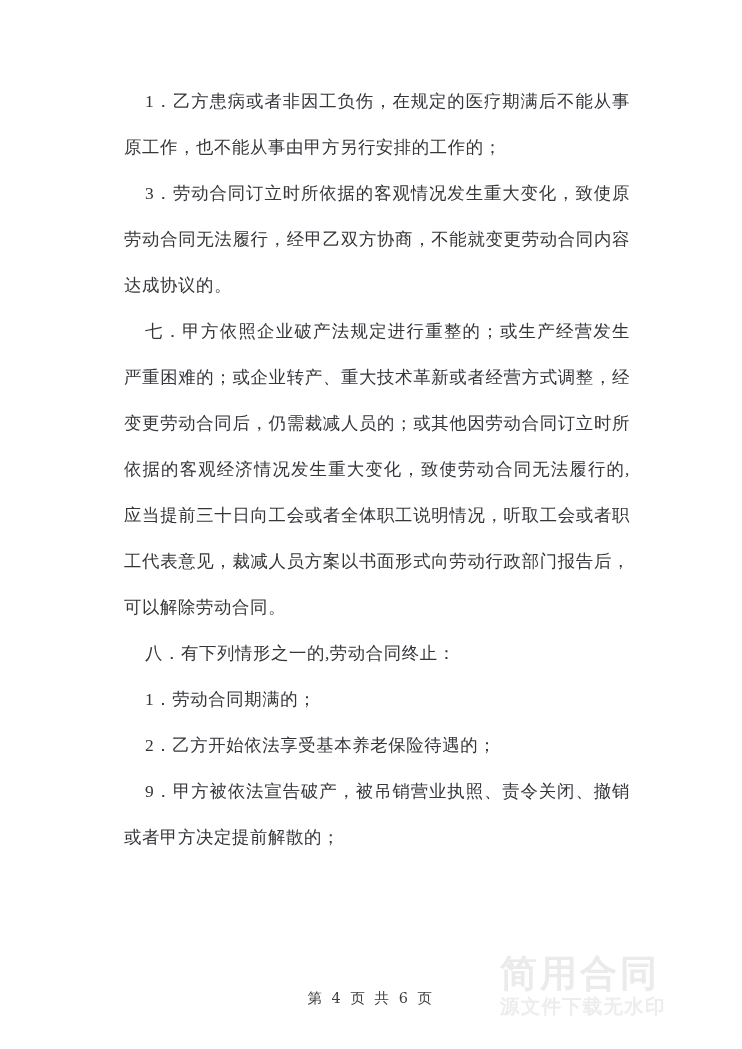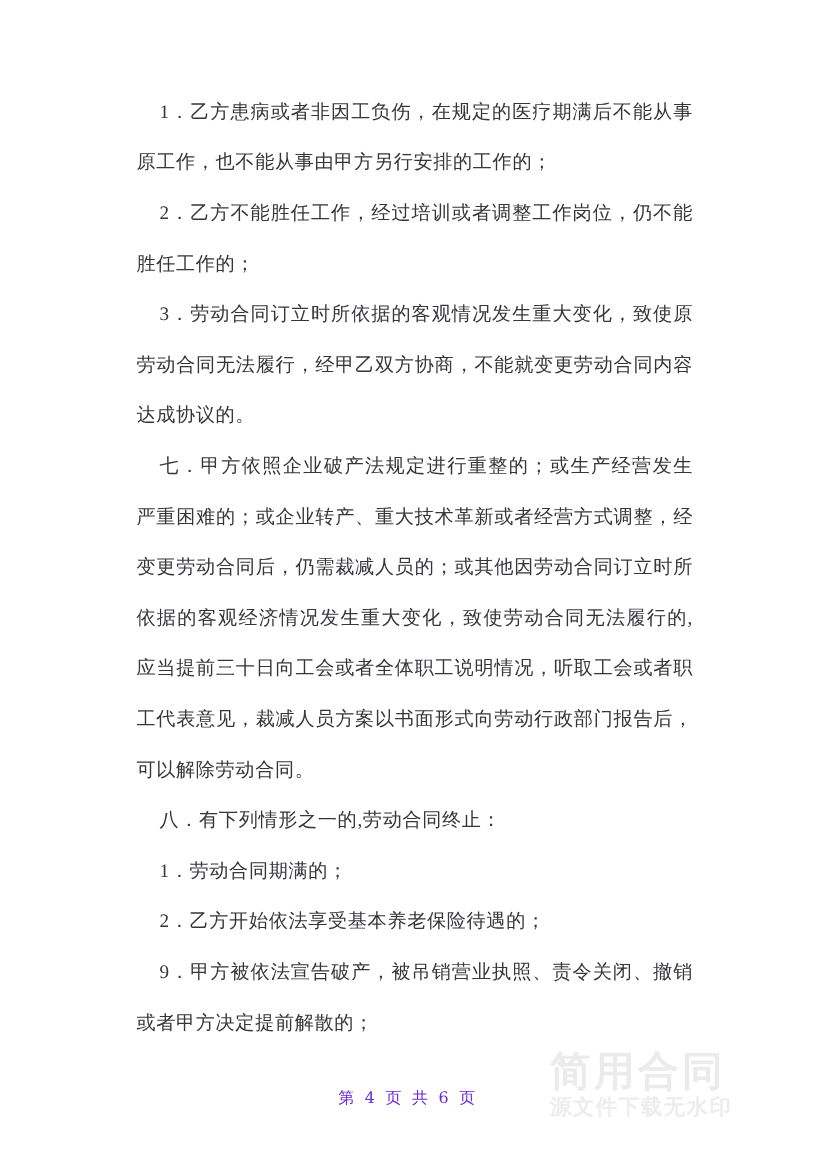--- a/index.html
+++ b/index.html
@@ -89,32 +89,31 @@
   #footer {
     position: absolute;
     left: 0;
     top: 988px;
     width: 742px;
     text-align: center;
   }
   #footer .pagenum {
     font-family: "DejaVu Serif", "Liberation Serif", serif;
     font-size: 14.5px;
-    color: #6d28d9;
+    color: #404040;
     letter-spacing: 2.5px;
   }
 </style>
 </head>
 <body>
 
 <div id="page">
 
   <div id="doc-body">
     <p class="para indent">1．乙方患病或者非因工负伤，在规定的医疗期满后不能从事原工作，也不能从事由甲方另行安排的工作的；</p>
-    <p class="para indent">2．乙方不能胜任工作，经过培训或者调整工作岗位，仍不能胜任工作的；</p>
     <p class="para indent">3．劳动合同订立时所依据的客观情况发生重大变化，致使原劳动合同无法履行，经甲乙双方协商，不能就变更劳动合同内容达成协议的。</p>
     <p class="para indent">七．甲方依照企业破产法规定进行重整的；或生产经营发生严重困难的；或企业转产、重大技术革新或者经营方式调整，经变更劳动合同后，仍需裁减人员的；或其他因劳动合同订立时所依据的客观经济情况发生重大变化，致使劳动合同无法履行的,应当提前三十日向工会或者全体职工说明情况，听取工会或者职工代表意见，裁减人员方案以书面形式向劳动行政部门报告后，可以解除劳动合同。</p>
     <p class="para flush-indent">八．有下列情形之一的,劳动合同终止：</p>
     <p class="para flush-indent">1．劳动合同期满的；</p>
     <p class="para flush-indent">2．乙方开始依法享受基本养老保险待遇的；</p>
     <p class="para indent">9．甲方被依法宣告破产，被吊销营业执照、责令关闭、撤销或者甲方决定提前解散的；</p>
   </div>
 
   <div id="watermark">
     <div class="wm-main">简用合同</div>

